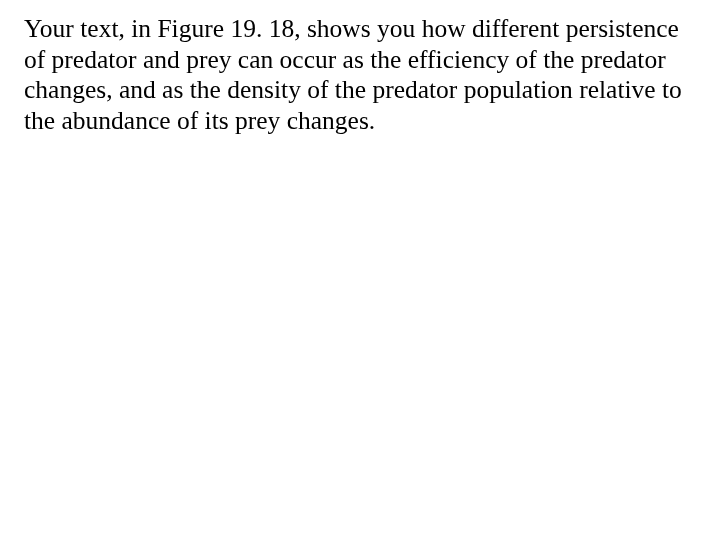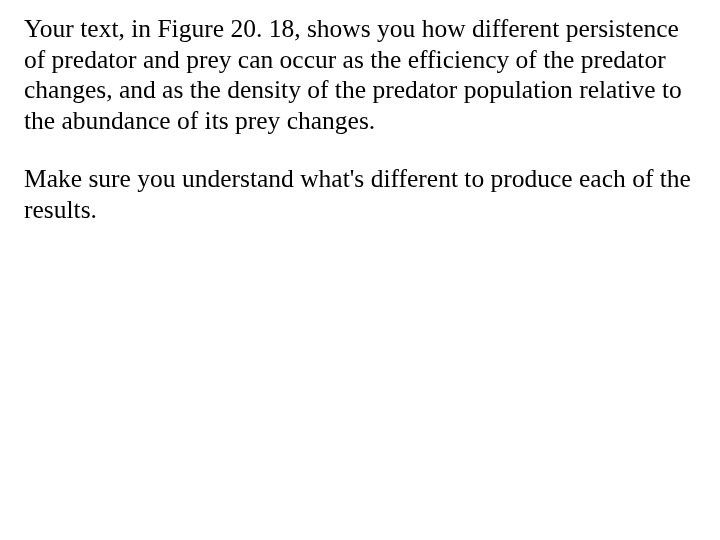--- a/index.html
+++ b/index.html
@@ -17,15 +17,14 @@
       padding: 14px 14px 0 24px;
     }
     .paragraph {
       margin: 0 0 28px 0;
     }
   </style>
 </head>
 <body>
 
 <div class="content">
-  <p class="paragraph">Your text, in Figure 20. 18, shows you how different persistence of predator and prey can occur as the efficiency of the predator changes, and as the density of the predator population relative to the abundance of its prey changes.</p>
-  <p class="paragraph">Make sure you understand what's different to produce each of the results.</p>
+  <p class="paragraph">Your text, in Figure 19. 18, shows you how different persistence of predator and prey can occur as the efficiency of the predator changes, and as the density of the predator population relative to the abundance of its prey changes.</p>
 </div>
 
 </body></html>

